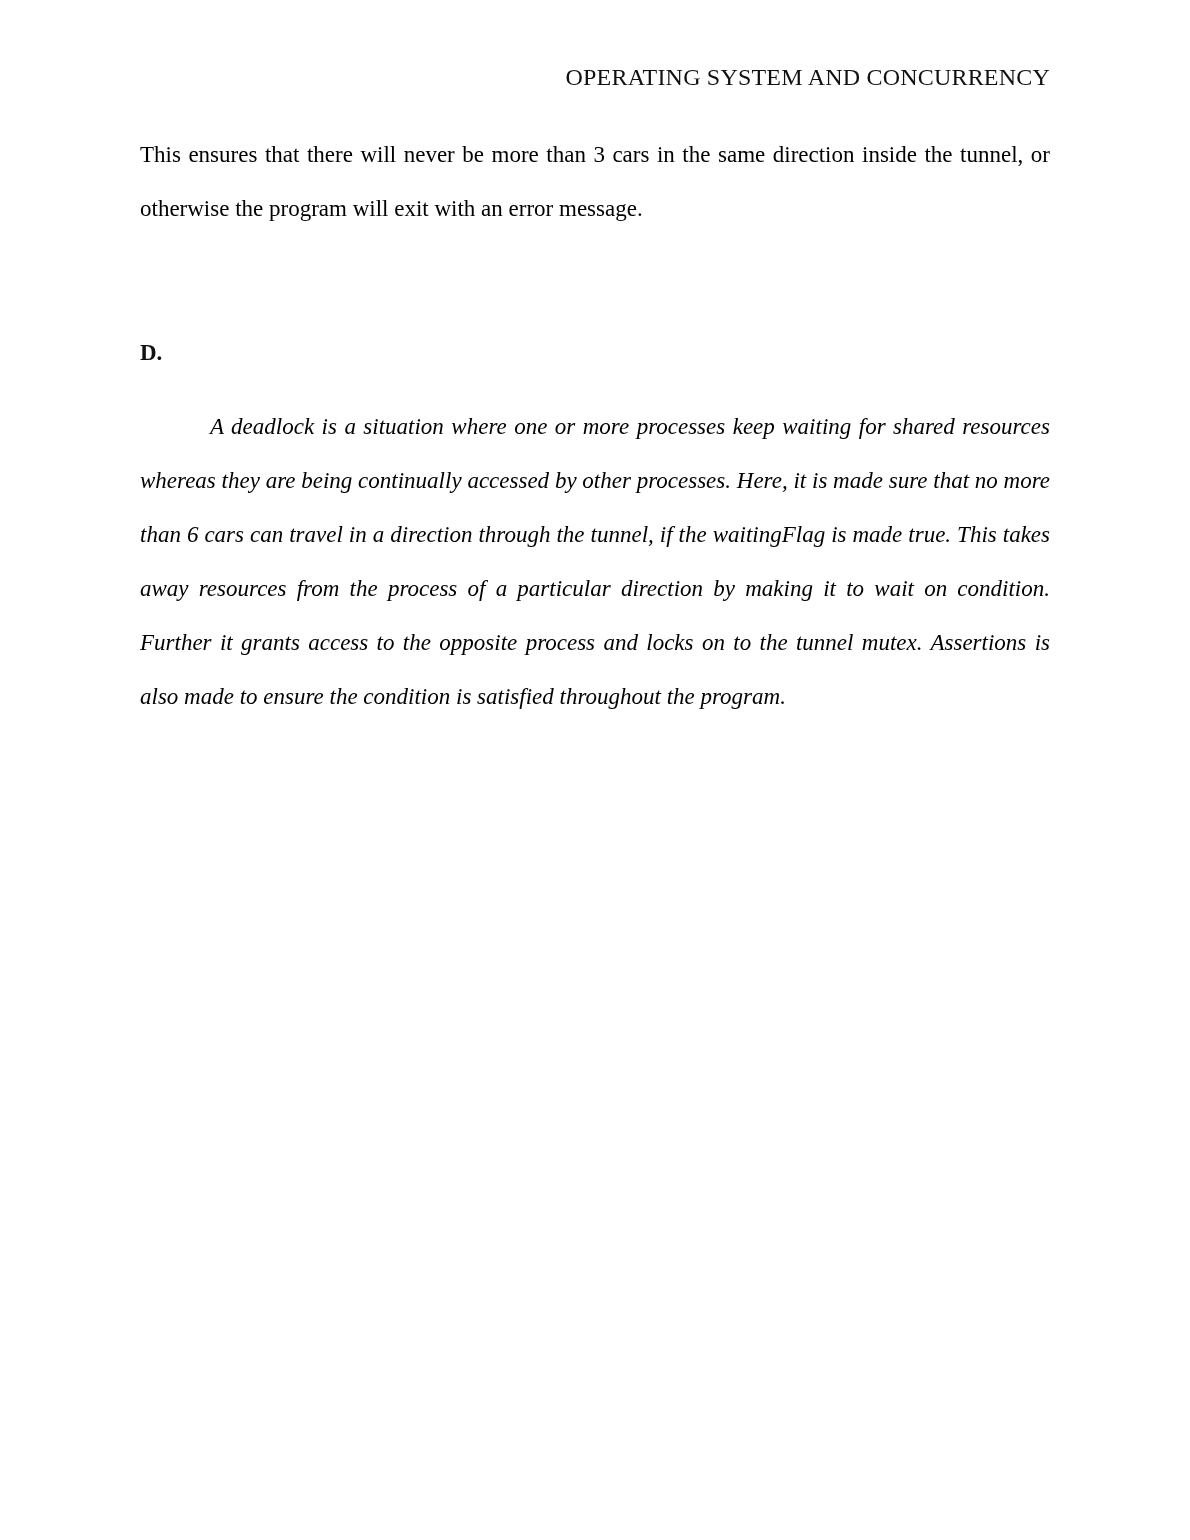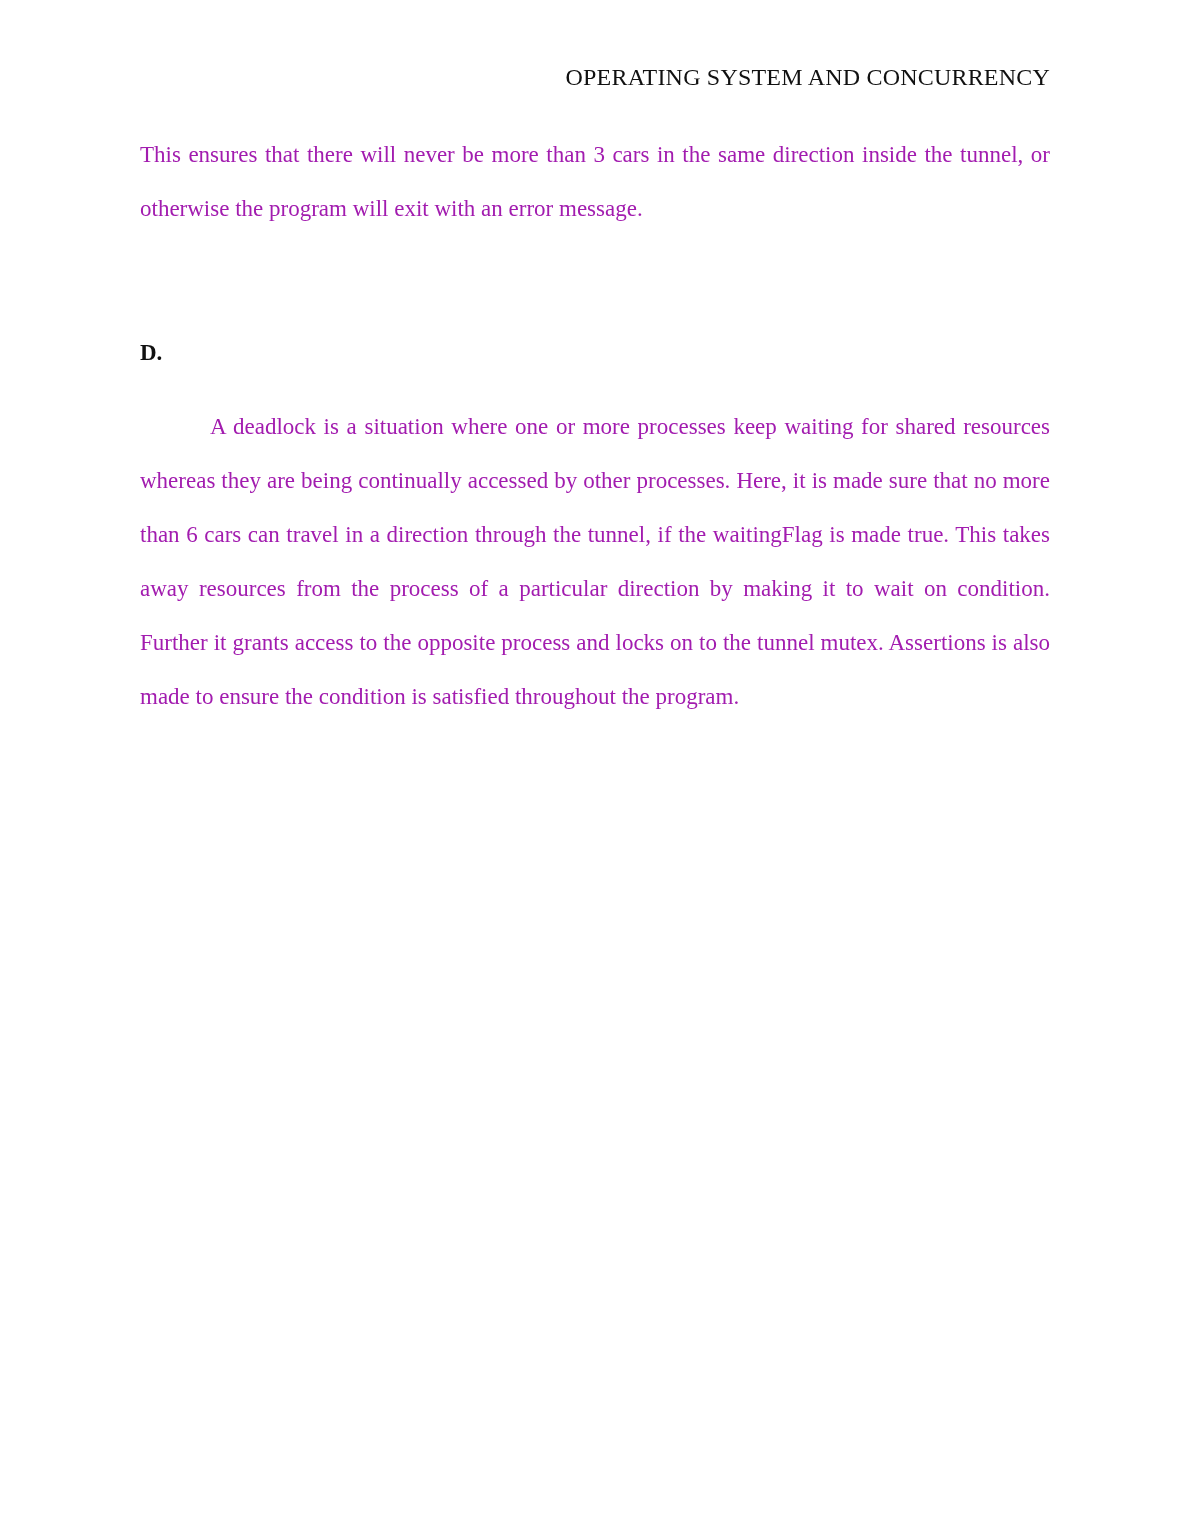--- a/index.html
+++ b/index.html
@@ -26,35 +26,36 @@
     line-height: 30px;
     letter-spacing: 0.2px;
     color: #111111;
     font-weight: 400;
     text-align: right;
   }
   .para {
     font-size: 23px;
     line-height: 54px;
     text-align: justify;
-    color: #a21caf;
+    color: #000000;
   }
   .para-1 {
     margin-top: 36px;
   }
   .section-label {
     margin-top: 90px;
     font-size: 23px;
     line-height: 54px;
     font-weight: 700;
     color: #111111;
   }
   .para-2 {
     margin-top: 20px;
     text-indent: 70px;
+    font-style: italic;
   }
 </style>
 </head>
 <body>
 
 <div class="page">
   <div class="content">
     <div class="doc-header">OPERATING SYSTEM AND CONCURRENCY</div>
 
     <p class="para para-1">This ensures that there will never be more than 3 cars in the same direction inside the tunnel, or otherwise the program will exit with an error message.</p>

